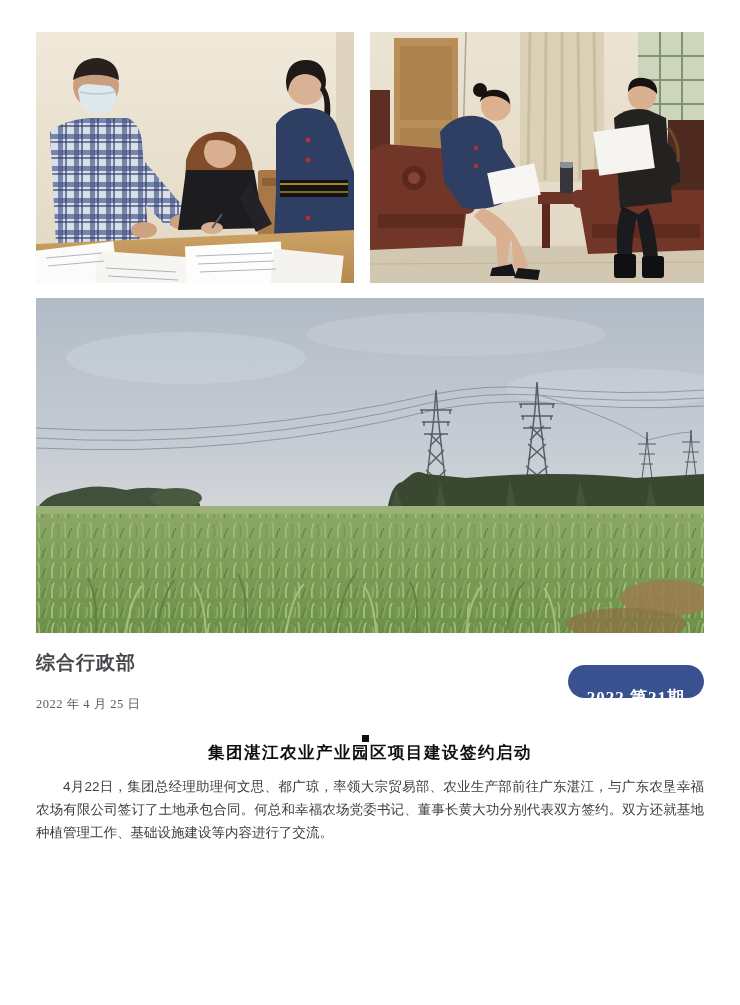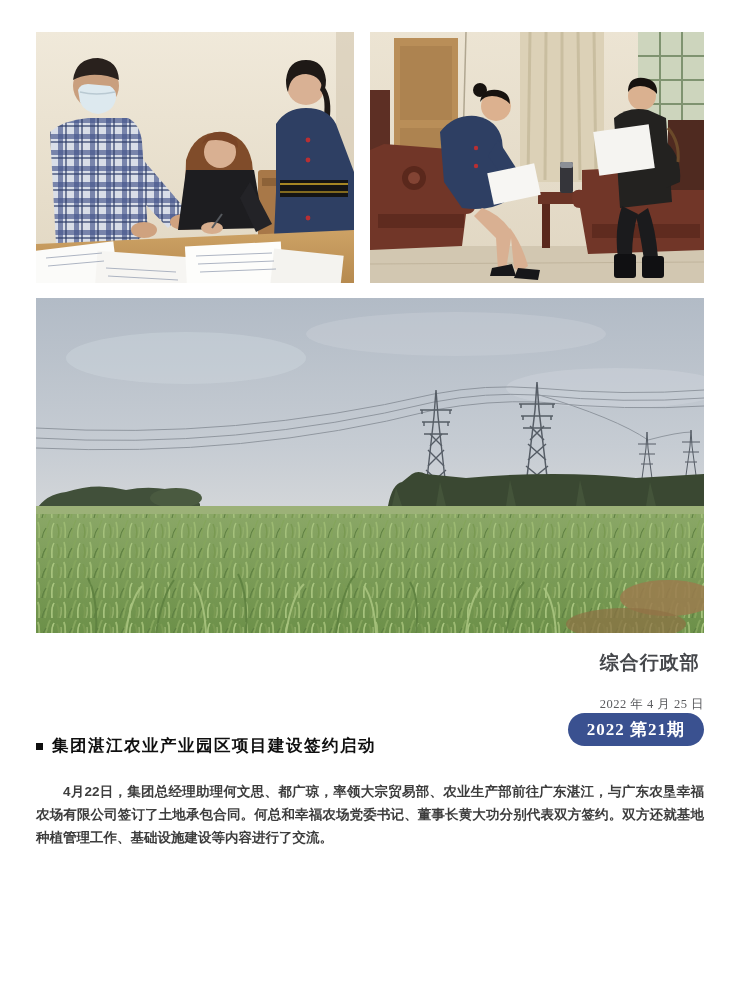--- a/index.html
+++ b/index.html
@@ -28,62 +28,62 @@
     position: absolute;
     top: 298px; left: 36px;
     width: 668px; height: 335px;
     overflow: hidden; background: #c3cad2;
   }
   
   .meta-row {
     position: absolute;
     top: 650px; left: 36px;
     width: 668px;
-    display: flex; align-items: flex-end; flex-direction: column;
+    display: flex; align-items: center;
   }
   .dept-block { display: flex; flex-direction: column; }
   .dept-name {
     font-family: "Liberation Serif", serif;
     font-size: 19px; font-weight: bold;
     color: #45474b; letter-spacing: 1px;
   }
   .dept-date {
     margin-top: 20px;
     font-family: "Liberation Serif", serif;
     font-size: 12.5px; color: #5a5b5e; letter-spacing: 0.5px;
   }
   .issue-badge {
     margin-left: auto;
     height: 33px; line-height: 33px;
-    padding: 0 19px;
+    padding: 16px 19px;
     border-radius: 17px;
     background: #3a5190;
     color: #ffffff;
     font-family: "Liberation Serif", serif;
     font-size: 17px; font-weight: bold; letter-spacing: 1px;
     white-space: nowrap;
   }
   
   .article {
     position: absolute;
     top: 735px; left: 36px;
     width: 668px;
   }
   .article-title {
     display: flex; align-items: center;
     font-size: 16.5px; font-weight: bold;
-    color: #0f0f0f; letter-spacing: 1.5px;
+    color: #0f0f0f; letter-spacing: 1.5px; flex-direction: column;
   }
   .title-bullet {
     width: 7px; height: 7px;
     background: #0f0f0f;
     margin-right: 9px;
     flex: 0 0 auto;
   }
-  .article-body { margin-top: 23px; font-weight: bold; }
+  .article-body { margin-top: 11px; }
   .article-body p {
     font-size: 13.5px;
     line-height: 23px;
     color: #3d3d3d;
     text-align: justify;
     text-indent: 2em;
     margin-bottom: 10px;
   }
 </style>
 </head>

